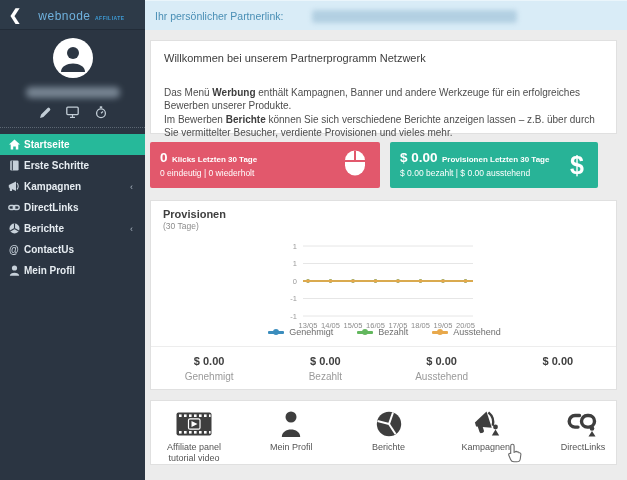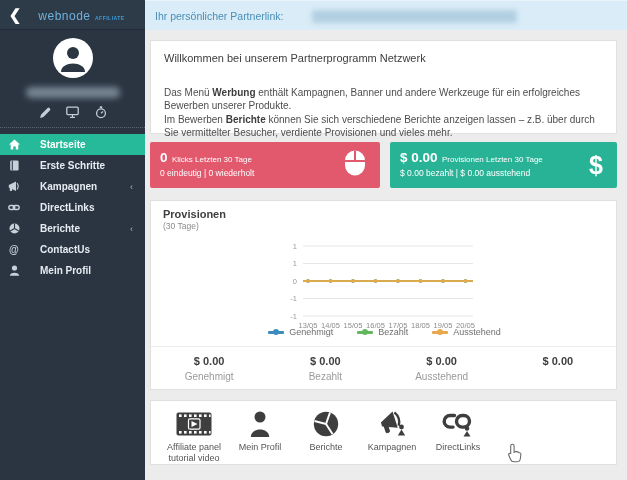--- a/index.html
+++ b/index.html
@@ -22,64 +22,64 @@
     width:40px; height:40px; border-radius:50%; background:#fff; overflow:hidden; }
   .name-blur { position:absolute; left:50%; top:57px; transform:translateX(-50%);
     width:94px; height:11px; border-radius:5px; background:#91a0ae; filter:blur(3px); opacity:0.75; }
   .profile-actions { position:absolute; left:0; top:76px; width:145px;
     display:flex; justify-content:center; gap:14px; }
   .pa-btn { width:14px; height:13px; display:flex; align-items:center; justify-content:center; cursor:pointer; }
   .sb-sep { position:absolute; left:0; top:127px; width:145px; border-top:1px dotted #5c6773; }
   .menu { position:absolute; left:0; top:134px; width:145px; }
   .menu-item { position:relative; height:21px; display:flex; align-items:center; cursor:pointer; }
   .menu-item .mi-icon { position:absolute; left:8px; width:12px; height:12px; display:flex; align-items:center; justify-content:center; }
-  .menu-item .mi-label { position:absolute; left:40px; font-size:10px; font-weight:600; color:#e6ecf1; }
+  .menu-item .mi-label { position:absolute; left:24px; font-size:10px; font-weight:600; color:#e6ecf1; }
   .menu-item .mi-chevron { position:absolute; right:12px; font-size:9px; color:#aab6c0; }
   .menu-item.active { background:#26b99a; }
   .menu-item.active .mi-label { color:#fff; }
   .at-glyph { font-size:10px; font-weight:bold; color:#c7d1da; line-height:10px; }
   
   .topbar { position:absolute; left:145px; top:0; width:576px; height:30px;
     background:#d9ecf7; border-top:1px solid #eaf5fb; }
   .topbar-label { position:absolute; left:10px; top:9px; font-size:10.5px; color:#4a8fb5; }
   .link-blur { position:absolute; left:167px; top:9px; width:205px; height:13px;
     background:#a9c9dd; border-radius:3px; filter:blur(2.5px); opacity:0.8; cursor:pointer; }
   
   .panel { position:absolute; background:#fff; border:1px solid #e0e0e0; }
   .welcome { left:150px; top:40px; width:467px; height:94px; padding:11px 13px; }
   .welcome-title { font-size:11px; font-weight:normal; color:#3d3d3d; margin-bottom:8px; }
   .welcome-text { font-size:10px; line-height:13.5px; color:#4d4d4d; }
   .welcome-text b { color:#3d3d3d; }
   
   .card { position:absolute; top:142px; height:46px; border-radius:2px; color:#fff; }
   .card-red   { left:150px; width:230px; background:#e2586c; }
-  .card-green { left:390px; width:227px; background:#28b397; }
+  .card-green { left:390px; width:208px; background:#28b397; }
   .card .line1 { position:absolute; left:10px; top:6px; white-space:nowrap; }
   .card .big { font-size:13.5px; font-weight:bold; }
-  .card .small-label { font-size:8px; font-weight:normal; }
+  .card .small-label { font-size:8px; font-weight:bold; }
   .card .line2 { position:absolute; left:10px; top:26px; font-size:8.5px; }
   .card .side-icon { position:absolute; right:14px; top:50%; transform:translateY(-50%); }
   .dollar-glyph { font-size:25px; font-weight:bold; color:#fff; }
   
   .chart-panel { left:150px; top:200px; width:467px; height:190px; }
   .chart-title { position:absolute; left:12px; top:7px; font-size:11px; font-weight:bold; color:#3f3f3f; }
   .chart-sub { position:absolute; left:12px; top:20px; font-size:8.5px; color:#8c8c8c; }
   #chart-svg { position:absolute; left:0; top:28px; }
   .legend { position:absolute; left:0; top:126px; width:467px; display:flex; justify-content:center; gap:24px; }
   .legend-item { display:flex; align-items:center; gap:5px; cursor:pointer; }
   .legend-line { position:relative; width:16px; height:3px; border-radius:1px; }
   .legend-dot { position:absolute; left:5px; top:-1.5px; width:6px; height:6px; border-radius:50%; }
   .legend-label { font-size:9px; color:#6e6e6e; }
   .totals { position:absolute; left:0; top:145px; width:465px; height:44px;
     border-top:1px solid #ededed; display:grid; grid-template-columns:repeat(4,1fr); }
   .total-cell { text-align:center; padding-top:8px; }
   .total-value { font-size:11px; font-weight:bold; color:#3f3f3f; }
   .total-label { font-size:10px; color:#9a9a9a; margin-top:4px; }
   
-  .shortcuts { left:150px; top:400px; width:467px; height:65px; display:flex; padding:7px 0 0 10px; }
+  .shortcuts { left:150px; top:400px; width:467px; height:65px; display:flex; padding:7px 0 0 10px;justify-content:space-between; }
   .shortcut { width:66px; display:flex; flex-direction:column; align-items:center; cursor:pointer; }
   .shortcut .sc-icon { height:31px; display:flex; align-items:center; justify-content:center; }
   .shortcut .sc-label { font-size:9px; line-height:10.5px; color:#555; text-align:center; margin-top:3px; max-width:62px; }
   .cursor-pointer { position:absolute; left:507px; top:443px; }
 </style>
 </head>
 <body>
 
 <div class="sidebar">
   <div class="sb-header">

